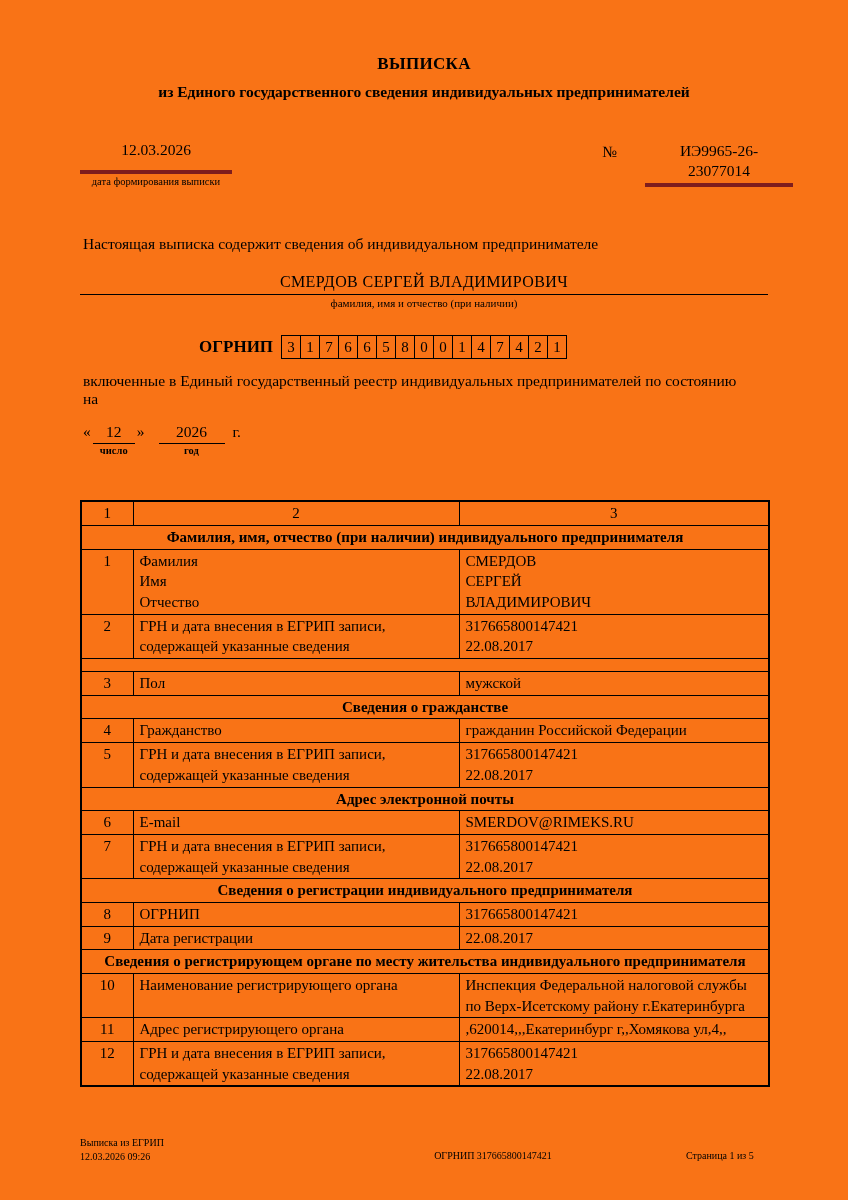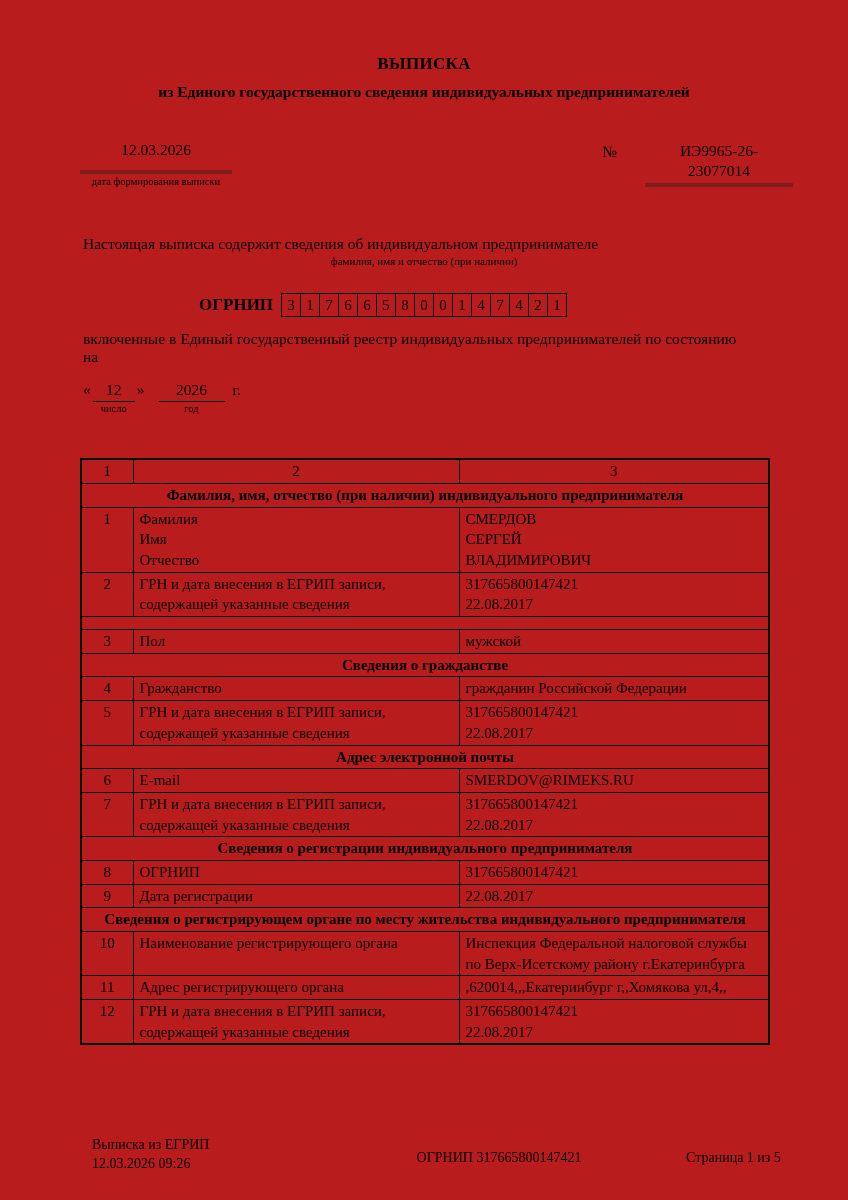--- a/index.html
+++ b/index.html
@@ -1,18 +1,18 @@
 <!DOCTYPE html>
 <html><head>
 <meta charset="utf-8">
 <style>
   * { box-sizing: border-box; }
   html,body { margin:0; padding:0; background:#e8e8e8; }
   .page {
-    width:848px; height:1200px; margin:0 auto; background:#b91c1c;
+    width:848px; height:1200px; margin:0 auto; background:#f97316;
     font-family:"Liberation Serif","DejaVu Serif",serif; color:#000;
     position:relative; overflow:hidden;
   }
   .title { text-align:center; font-weight:bold; font-size:17px; padding-top:54px; letter-spacing:.3px; }
   .subtitle { text-align:center; font-weight:bold; font-size:15.5px; margin-top:9px; }
 
   .hdr-row { display:flex; justify-content:space-between; align-items:flex-start; margin:40px 55px 0 80px; }
   .fld { text-align:center; }
   .fld .value { font-size:15.5px; padding-bottom:11px; border-bottom:4px solid #7f1d1d; }
   .fld .caption { font-size:10.5px; margin-top:2px; }
@@ -36,35 +36,35 @@
     display:flex; align-items:center; justify-content:center; font-size:15px;
   }
   .digit-box:first-child { margin-left:0; }
 
   .included { font-size:15.5px; margin:13px 80px 0 83px; width:672px; }
 
   .dateline { display:flex; align-items:flex-start; margin:15px 0 0 83px; font-size:15.5px; }
   .dl-q { margin-top:0; }
   .dl-fld { text-align:center; }
   .dl-fld .value { border-bottom:1px solid #000; padding:0 4px 2px 4px; }
-  .dl-fld .caption { font-size:10.5px; margin-top:1px; }
+  .dl-fld .caption { font-size:10.5px; margin-top:1px;font-weight:bold; }
   .dl-day { min-width:42px; margin:0 2px; }
   .dl-month { min-width:168px; margin-left:12px; }
   .dl-year { min-width:66px; margin-left:14px; }
   .dl-suffix { margin-left:8px; }
 
   table.ind { border-collapse:collapse; margin:44px 80px 0 80px; width:688px; font-size:15px; table-layout:fixed; border:2px solid #000; }
   table.ind td { border:1px solid #000; padding:1px 6px; vertical-align:top; line-height:1.38; }
   td.th { text-align:center; }
   td.colnum { text-align:center; border-bottom:2px solid #000; }
   td.section { text-align:center; font-weight:bold; border-top:2px solid #000; border-bottom:2px solid #000; }
   td.num { text-align:center; padding:1px 2px; }
   td.spacer { height:13px; border-top:2px solid #000; border-bottom:2px solid #000; padding:0; }
 
-  .footer { position:absolute; top:1136px; left:92px; right:42px; display:flex; font-size:14px; line-height:1.35; }
+  .footer { position:absolute; top:1136px; left:80px; right:42px; display:flex; font-size:10px; line-height:1.35; }
   .footer .f-left { width:220px; }
   .footer .f-center { flex:1; text-align:center; padding-top:13px; }
   .footer .f-right { width:120px; text-align:left; padding-top:13px; }
 </style>
 </head>
 <body>
 
 <div class="page">
 
   <div class="title">ВЫПИСКА</div>
@@ -81,20 +81,23 @@
         <div class="value">
           <div>ИЭ9965-26-</div>
           <div>23077014</div>
         </div>
       </div>
     </div>
   </div>
 
   <div class="intro">Настоящая выписка содержит сведения об индивидуальном предпринимателе</div>
 
+  <div class="name-wrap">
+    <div class="person-name">СМЕРДОВ СЕРГЕЙ ВЛАДИМИРОВИЧ</div>
+  </div>
   <div class="name-caption">фамилия, имя и отчество (при наличии)</div>
 
   <div class="ogrnip-row">
     <div class="ogrnip-label">ОГРНИП</div>
     <div class="ogrnip-boxes">
         <span class="digit-box">3</span>
         <span class="digit-box">1</span>
         <span class="digit-box">7</span>
         <span class="digit-box">6</span>
         <span class="digit-box">6</span>

